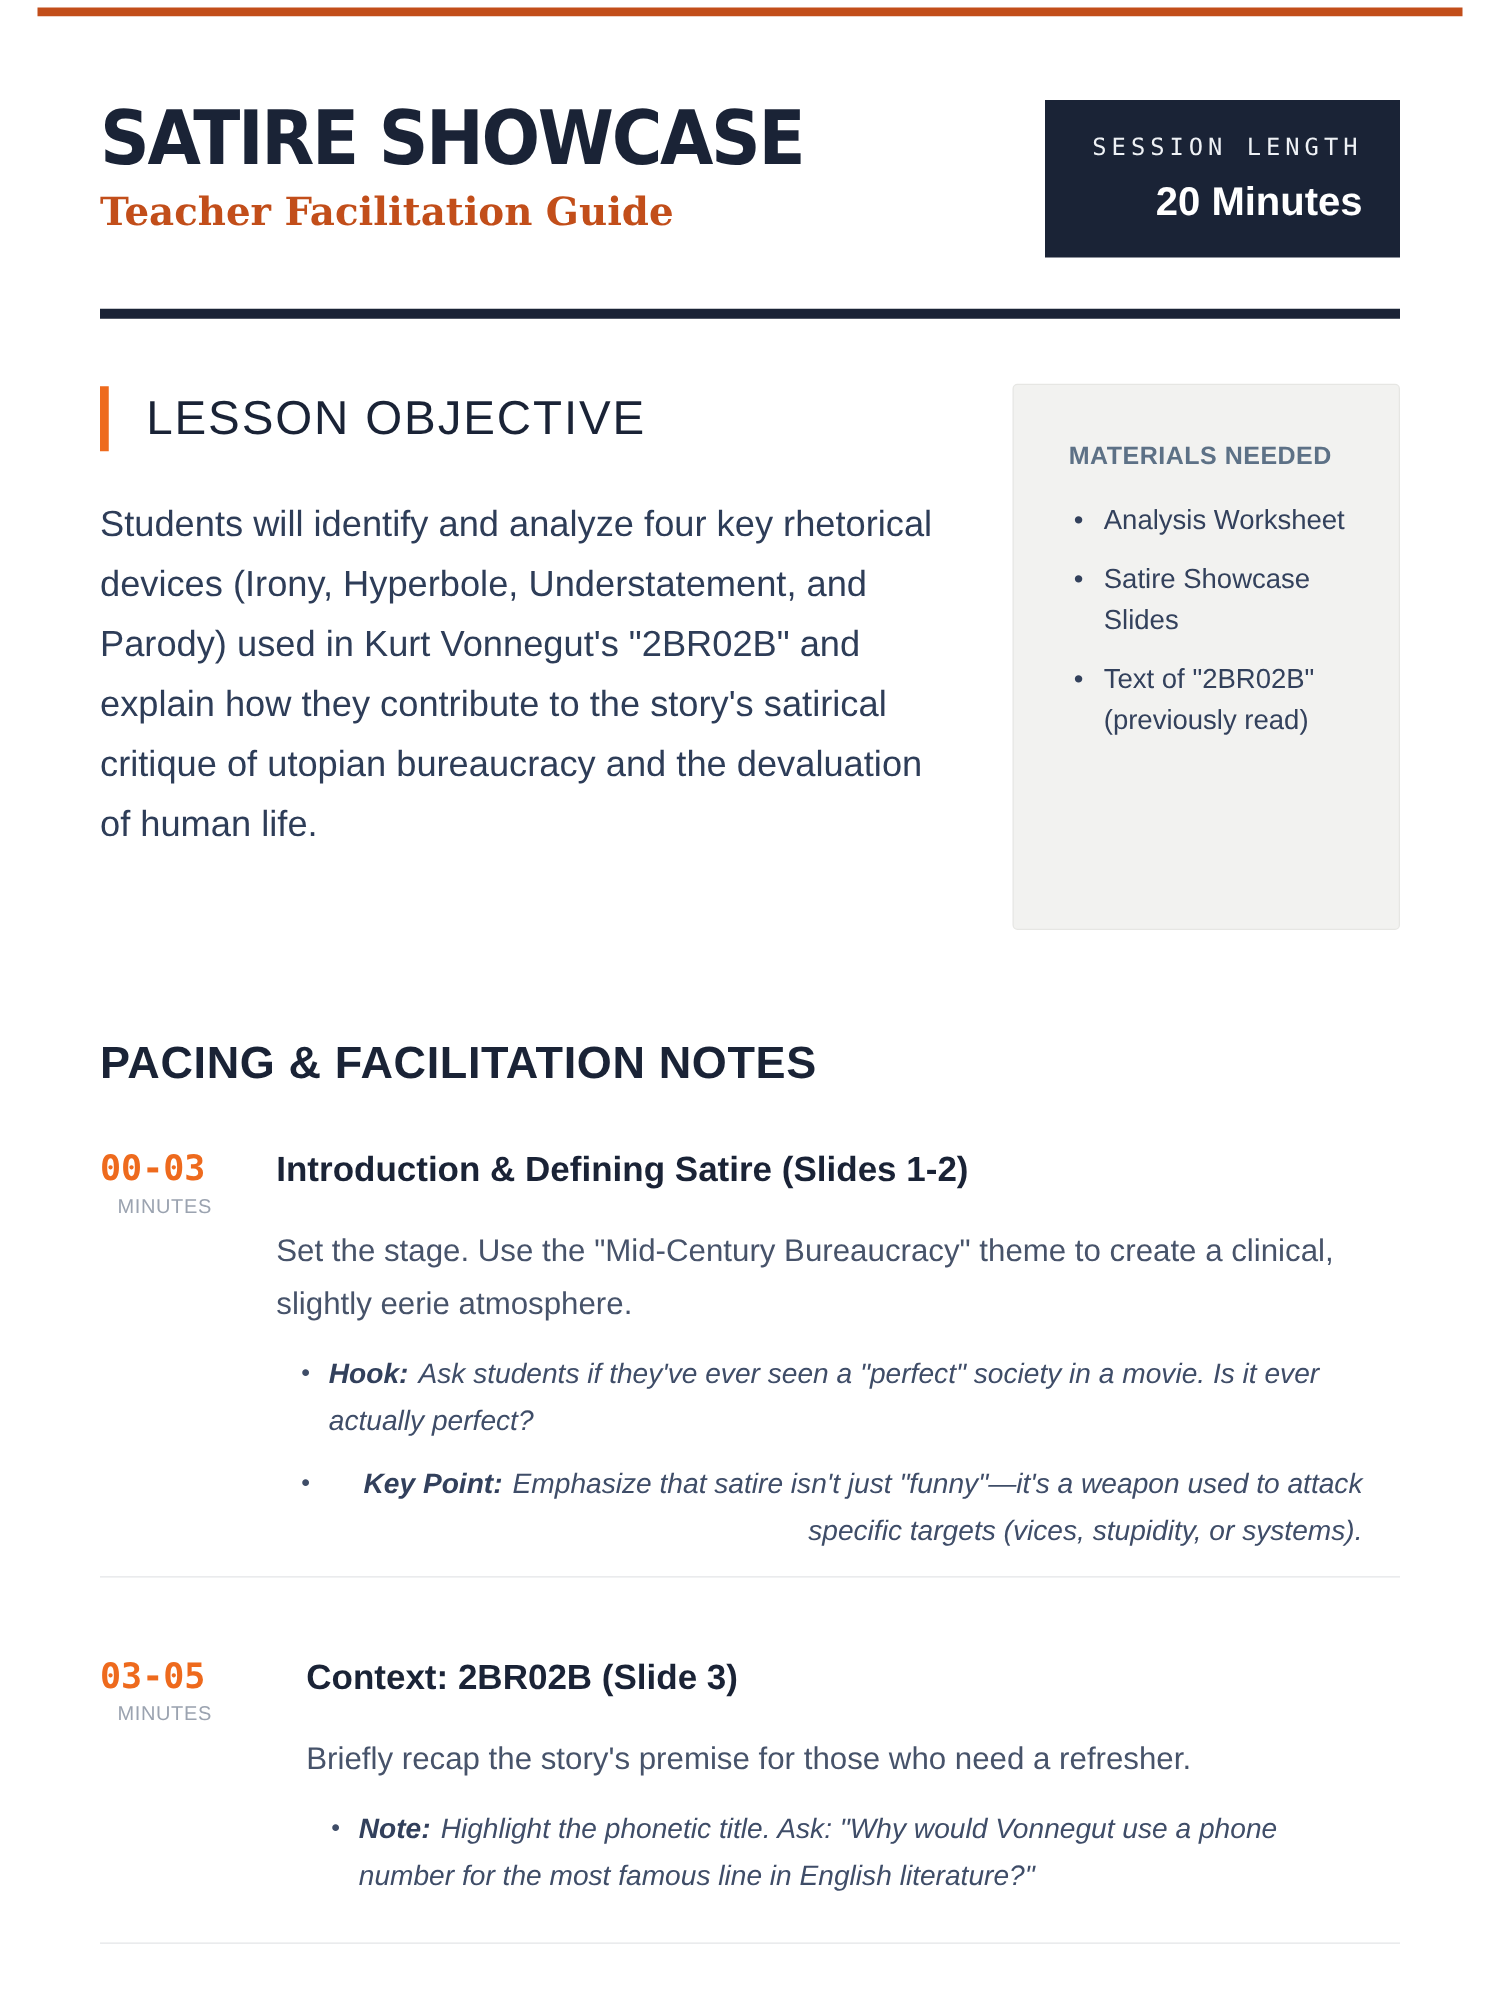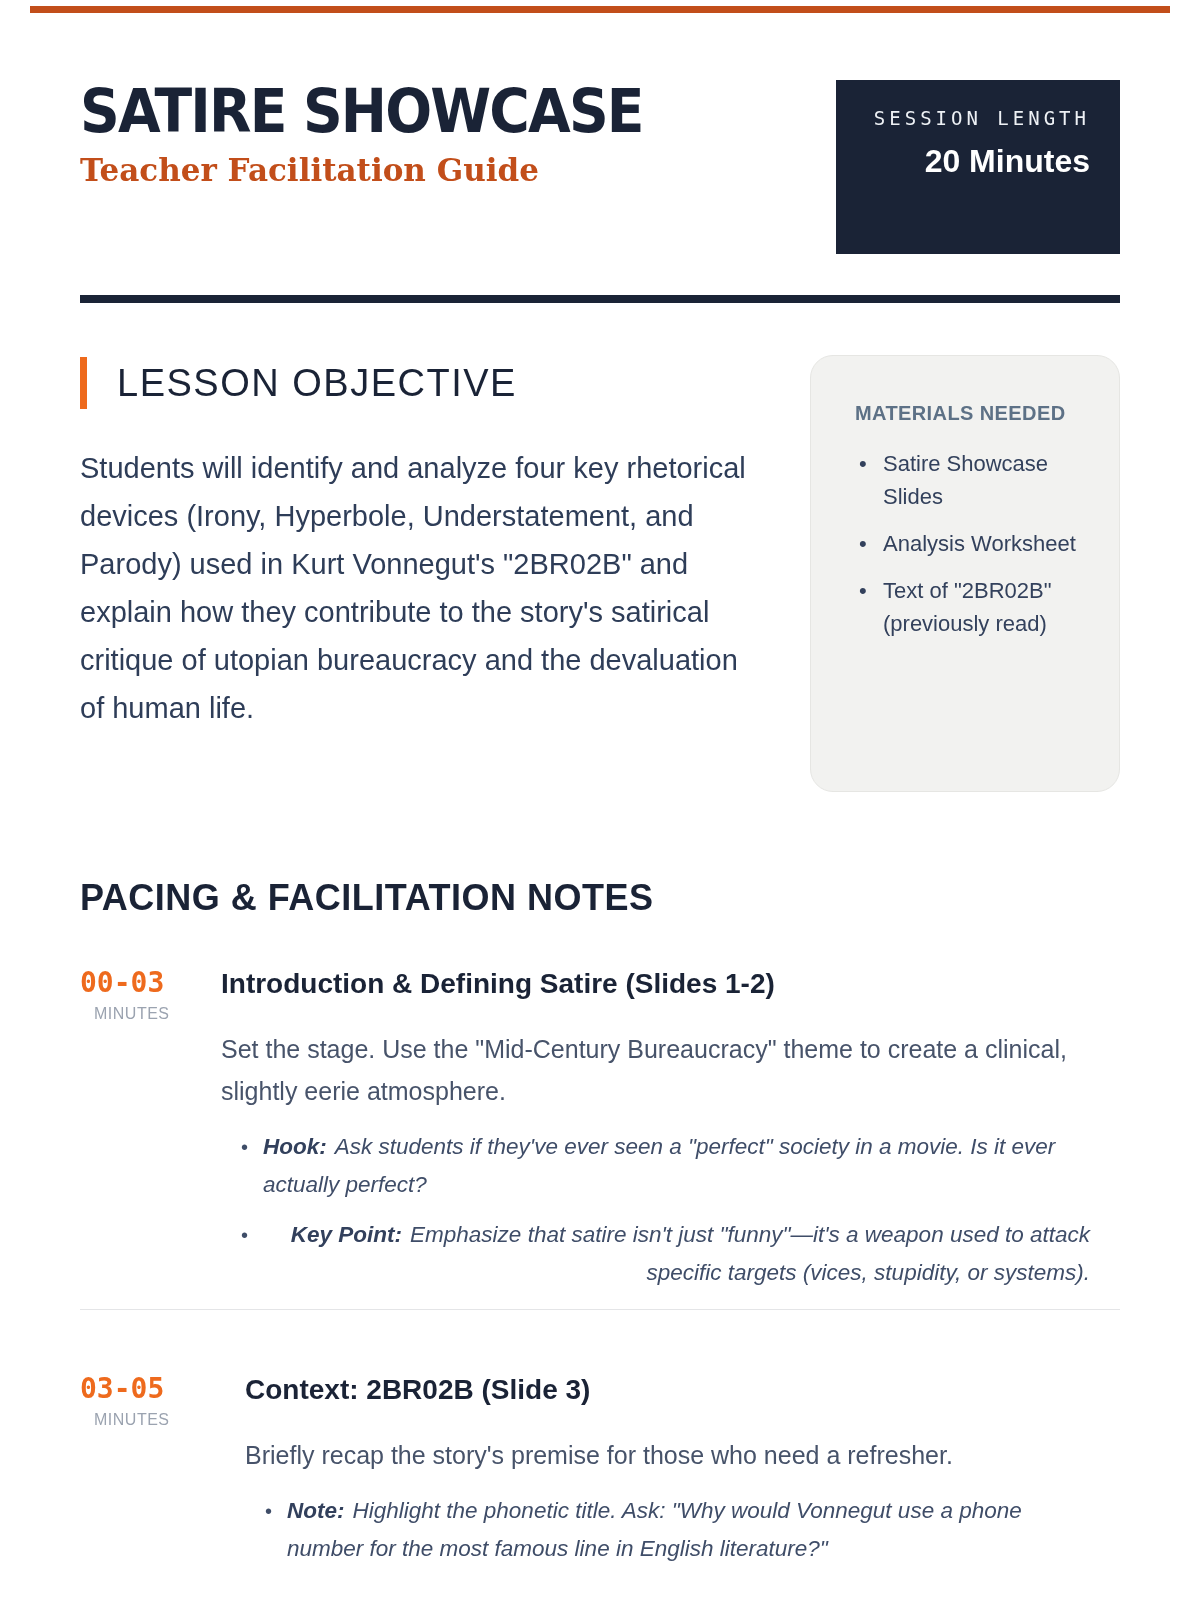--- a/index.html
+++ b/index.html
@@ -49,21 +49,21 @@
   .doc-subtitle{
     margin-top:10px;
     font-family:"DejaVu Serif", serif;
     font-weight:bold;
     font-size:31px;
     color:var(--orange-dark);
   }
   .session-box{
     background:var(--navy);
     width:284px;
-    height:174px;
+    height:126px;
     padding:27px 30px 0 0;
     text-align:right;
     flex-shrink:0;
   }
   .session-label{
     font-family:"DejaVu Sans Mono", monospace;
     font-size:19px;
     letter-spacing:4px;
     color:#eef1f5;
     white-space:nowrap;
@@ -108,21 +108,21 @@
     line-height:48px;
     color:var(--ink);
   }
 
   .materials-box{
     width:310px;
     min-height:437px;
     flex-shrink:0;
     background:var(--mat-bg);
     border:1px solid var(--mat-border);
-    border-radius:23px;
+    border-radius:4px;
     padding:46px 28px 30px 44px;
   }
   .materials-heading{
     font-size:20px;
     font-weight:bold;
     letter-spacing:0.4px;
     color:var(--mat-head);
   }
   .materials-list{
     list-style:none;
@@ -251,22 +251,22 @@
       <div class="section-heading-row">
         <div class="accent-bar"></div>
         <h2 class="section-heading">LESSON OBJECTIVE</h2>
       </div>
       <p class="objective-text">Students will identify and analyze four key rhetorical devices (Irony, Hyperbole, Understatement, and Parody) used in Kurt Vonnegut's "2BR02B" and explain how they contribute to the story's satirical critique of utopian bureaucracy and the devaluation of human life.</p>
     </div>
 
     <aside class="materials-box">
       <h3 class="materials-heading">MATERIALS NEEDED</h3>
       <ul class="materials-list">
+          <li>Analysis Worksheet</li>
           <li>Satire Showcase Slides</li>
-          <li>Analysis Worksheet</li>
           <li>Text of "2BR02B" (previously read)</li>
         </ul>
     </aside>
   </div>
 
   <div class="pacing-section">
     <h2 class="pacing-heading">PACING &amp; FACILITATION NOTES</h2>
     <div id="entries-root">
         <article class="entry">
     <div class="time-col">

